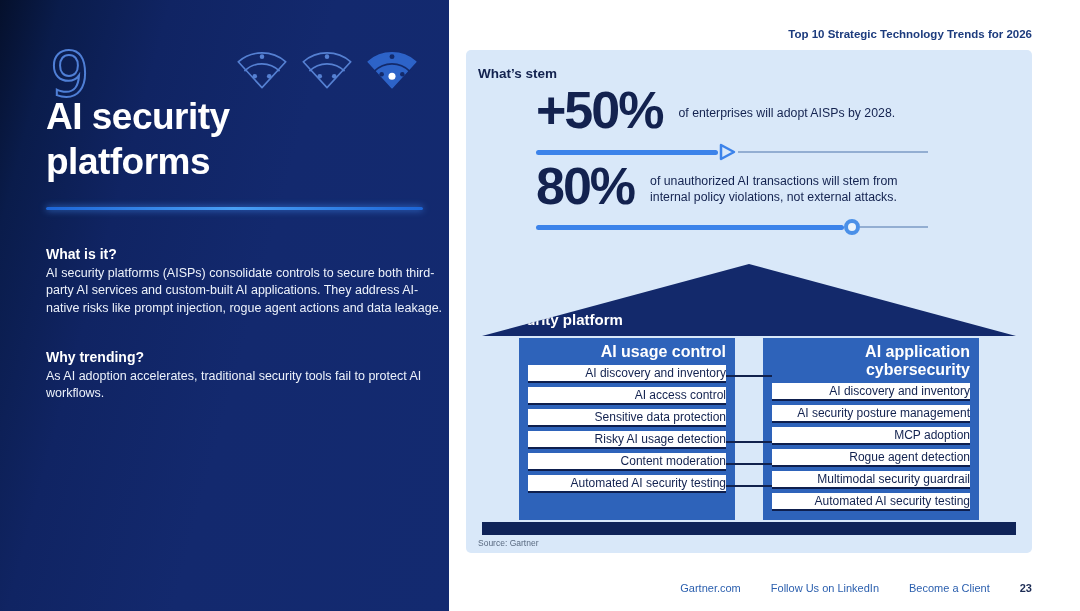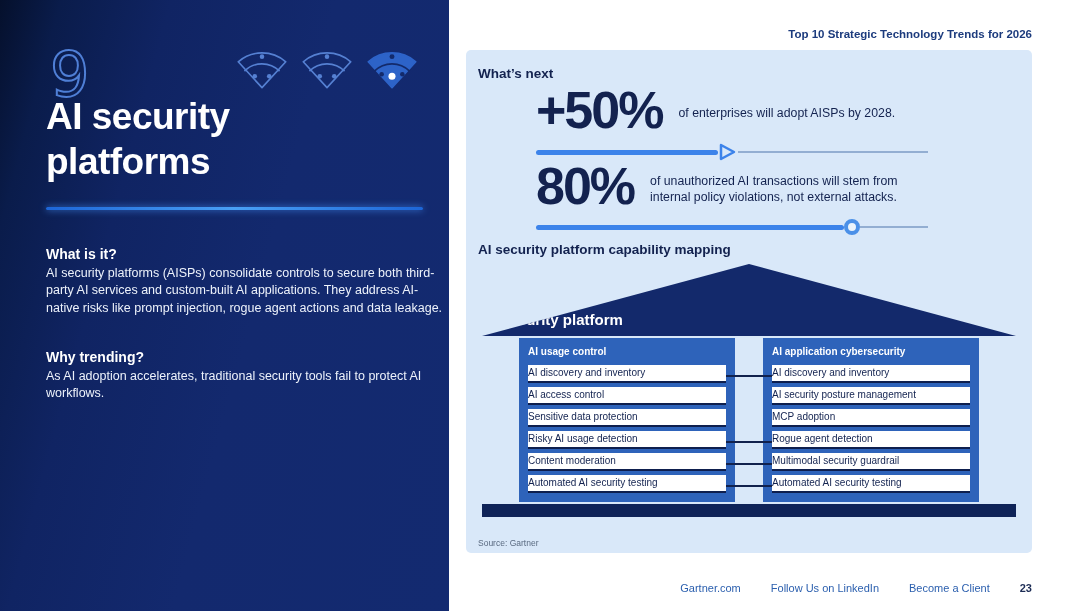--- a/index.html
+++ b/index.html
@@ -51,24 +51,24 @@
     font-weight:bold; color:#13224f; }
 
   .diagram { position:absolute; top:214px; left:16px; width:534px; }
   .roof { position:relative; width:534px; height:72px; background:#13296b;
     clip-path:polygon(50% 0, 100% 100%, 0 100%); }
   .roof-label { position:absolute; bottom:8px; left:0; width:100%; 
     color:#ffffff; font-size:15px; font-weight:bold; }
   .columns { position:relative; width:460px; margin:2px auto 0; display:flex;
     justify-content:space-between; }
   .col { width:216px; background:#2e63ba; padding:5px 9px 9px; }
-  .col-title { font-size:10px; font-weight:bold; color:#ffffff; text-align:left;
+  .col-title { font-size:16px; font-weight:bold; color:#ffffff; text-align:right;
     line-height:18px; margin-bottom:2px; }
   .cap-row { height:18px; line-height:16px; margin-top:4px; background:#ffffff;
-    border-bottom:2px solid #0e1f4e; text-align:left; font-size:10px; color:#12224f;
+    border-bottom:2px solid #0e1f4e; text-align:right; font-size:12px; color:#12224f;
     white-space:nowrap; overflow:hidden; }
   .connector { position:absolute; left:207px; width:46px; height:2px; background:#11214d; }
   .c1 { top:37px; } .c4 { top:103px; } .c5 { top:125px; } .c6 { top:147px; }
   .base-bar { width:534px; height:13px; background:#0f2358; margin-top:2px; }
 
   .source { position:absolute; left:12px; top:488px; font-size:8.5px; color:#5a6a80; }
 
   .footer { position:absolute; right:48px; bottom:17px; display:flex; align-items:flex-end;
     gap:30px; font-size:11px; }
   .footer a { color:#2b5fae; text-decoration:none; cursor:pointer; }
@@ -121,21 +121,21 @@
       <div class="lp-section">
         <div class="lp-heading">Why trending?</div>
         <div class="lp-body">As AI adoption accelerates, traditional security tools fail to protect AI workflows.</div>
       </div>
     </div>
   </div>
 
   <div class="page-header">Top 10 Strategic Technology Trends for 2026</div>
 
   <div class="light-panel">
-    <div class="wn-heading">What’s next</div>
+    <div class="wn-heading">What’s stem</div>
 
     <div class="stat stat-1">
       <div class="stat-main">
         <span class="stat-value">+50%</span>
         <span class="stat-desc">of enterprises will adopt AISPs by 2028.</span>
       </div>
       <div class="stat-bar">
         <div class="bar-thick w50"></div>
         <svg width="20" height="18" viewBox="0 0 20 18">
           <path d="M3 2 L16 9 L3 16 Z" fill="#d9e8f9" stroke="#3c83ea" stroke-width="2.5" stroke-linejoin="round"></path>
@@ -149,21 +149,20 @@
         <span class="stat-value">80%</span>
         <span class="stat-desc">of unauthorized AI transactions will stem from internal policy violations, not external attacks.</span>
       </div>
       <div class="stat-bar">
         <div class="bar-thick w80"></div>
         <div class="ring-marker"></div>
         <div class="bar-thin"></div>
       </div>
     </div>
 
-    <div class="cap-heading">AI security platform capability mapping</div>
 
     <div class="diagram">
       <div class="roof">
         <div class="roof-label">AI security platform</div>
       </div>
       <div class="columns">
         <div class="col">
           <div class="col-title">AI usage control</div>
           <div class="cap-row">AI discovery and inventory</div>
           <div class="cap-row">AI access control</div>

